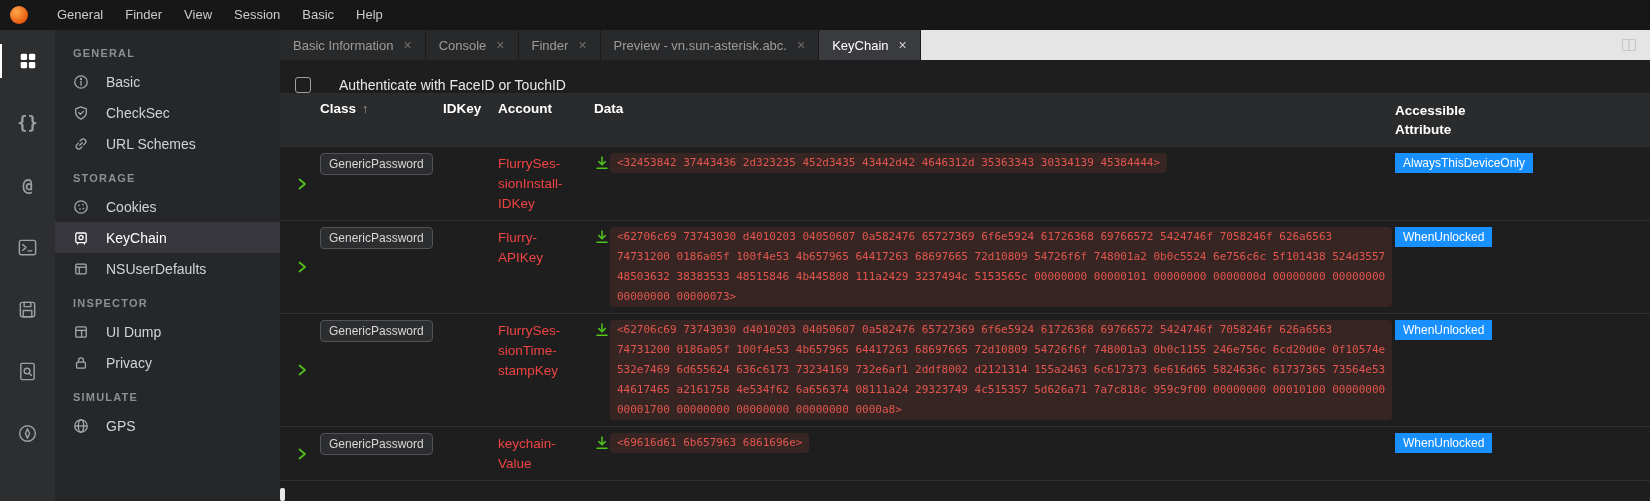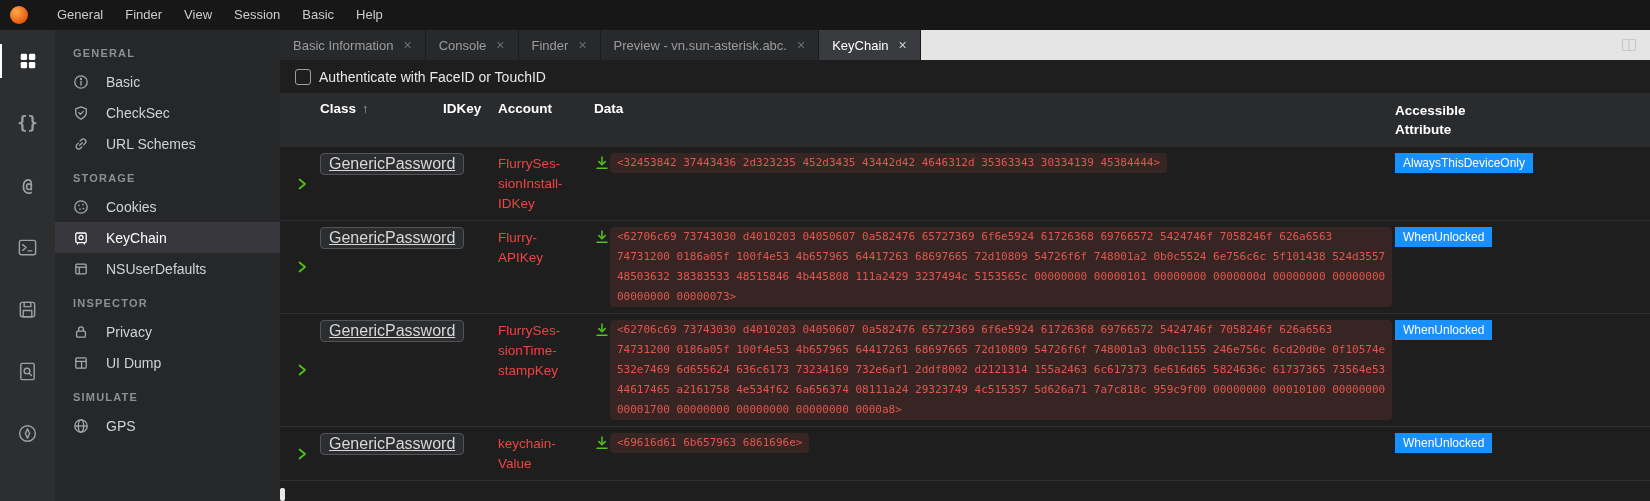--- a/index.html
+++ b/index.html
@@ -37,32 +37,32 @@
   .main{ flex:1; min-width:0; display:flex; flex-direction:column; background:#1e1e1e; }
   .tabbar{ height:30px; background:#e5e5e5; display:flex; align-items:stretch; flex:none; }
   .tab{ display:flex; align-items:center; gap:10px; padding:0 13px; font-size:13px; color:#9c9c9c;
         background:#28292b; border-right:1px solid #1b1b1c; cursor:pointer; white-space:nowrap; }
   .tab.active{ background:#3a3b3e; color:#ffffff; }
   .tab .close{ font-size:14px; color:#6f6f6f; line-height:1; }
   .tab.active .close{ color:#d0d0d0; }
   .tab-spacer{ flex:1; }
   .split-btn{ width:42px; display:flex; align-items:center; justify-content:center; color:#c8c8c8; cursor:pointer; }
   
-  .authrow{ height:33px; display:flex; align-items:center; gap:8px; padding-left:15px; flex:none; }
+  .authrow{ height:33px; display:flex; align-items:flex-end; gap:28px; padding-left:15px; flex:none; }
   .checkbox{ width:16px; height:16px; border:1.5px solid #9aa0a3; border-radius:3px; background:transparent; flex:none; cursor:pointer; }
   .auth-label{ font-size:14px; color:#e9e9e9; }
   
   .thead,.trow{ display:grid; grid-template-columns:25px 123px 55px 96px 1fr 240px; padding-left:15px; padding-right:15px; align-items:start; }
   .thead{ background:#2a2b2d; padding-top:8px; padding-bottom:8px; min-height:44px; font-size:13.5px; font-weight:bold; color:#ffffff; }
   .th-attr{ white-space:pre-line; line-height:19px; }
   .sort{ color:#b0b0b0; margin-left:6px; font-size:12px; font-weight:normal; }
   .trow{ border-bottom:1px solid #2f3032; padding-top:6px; padding-bottom:6px; }
   .cell-exp{ align-self:stretch; display:flex; align-items:center; color:var(--green); cursor:pointer; }
   .tag{ display:inline-block; background:#2c2d2f; border:1px solid #515357; color:#d8d8d8;
-        font-size:16px; padding:1px 8px; border-radius:4px; line-height:18px;text-decoration:underline; }
+        font-size:12px; padding:1px 8px; border-radius:4px; line-height:18px; }
   .cell-account{ font-size:13.5px; color:#ef4444; line-height:20px; padding-top:1px; padding-right:8px; }
   .cell-data{ display:flex; align-items:flex-start; padding-right:12px; min-width:0; }
   .dl{ margin-top:2px; flex:none; color:var(--green); }
   .hex{ font-family:"DejaVu Sans Mono", monospace; font-size:11px; line-height:20px;
         color:var(--hex_red); background:rgba(226,86,77,0.13); border-radius:4px; padding:0 7px; white-space:nowrap; }
   .badge{ display:inline-block; background:var(--accent_blue); color:#fff; font-size:12px;
           pad: 0; padding:3px 8px; border-radius:0; line-height:14px; }
   .scroll-thumb{ position:absolute; left:280px; bottom:0; width:5px; height:13px; background:#e9e9e9; border-radius:2px; }
   svg{ display:block; }
 </style>
@@ -198,36 +198,36 @@
           <line x1="2.8" y1="6.2" x2="13.2" y2="6.2"></line>
             <line x1="6.2" y1="6.2" x2="6.2" y2="12.8"></line>
         </svg>
       </span>
       <span>NSUserDefaults</span>
     </div>
 
     <div class="sec-header">INSPECTOR</div>
     <div class="side-item">
       <span>
-        <svg width="16" height="16" viewBox="0 0 16 16" fill="none" stroke="currentColor" stroke-width="1.3" stroke-linejoin="round">
-          <rect x="3.6" y="7.1" width="8.8" height="6.1" rx="1.2"></rect>
-          <path d="M5.6 7.1 V5.3 a2.4 2.4 0 0 1 4.8 0 V7.1"></path>
-        </svg>
-      </span>
-      <span>Privacy</span>
-    </div>
-    <div class="side-item">
-      <span>
         <svg width="16" height="16" viewBox="0 0 16 16" fill="none" stroke="currentColor" stroke-width="1.3">
           <rect x="2.8" y="2.8" width="10.4" height="10.4" rx="1.2"></rect>
           <line x1="2.8" y1="6.4" x2="13.2" y2="6.4"></line>
             <line x1="8.6" y1="6.4" x2="8.6" y2="13.2"></line>
         </svg>
       </span>
       <span>UI Dump</span>
+    </div>
+    <div class="side-item">
+      <span>
+        <svg width="16" height="16" viewBox="0 0 16 16" fill="none" stroke="currentColor" stroke-width="1.3" stroke-linejoin="round">
+          <rect x="3.6" y="7.1" width="8.8" height="6.1" rx="1.2"></rect>
+          <path d="M5.6 7.1 V5.3 a2.4 2.4 0 0 1 4.8 0 V7.1"></path>
+        </svg>
+      </span>
+      <span>Privacy</span>
     </div>
 
     <div class="sec-header">SIMULATE</div>
     <div class="side-item">
       <span>
         <svg width="16" height="16" viewBox="0 0 16 16" fill="none" stroke="currentColor" stroke-width="1.3">
           <circle cx="8" cy="8" r="6.2"></circle>
             <ellipse cx="8" cy="8" rx="2.7" ry="6.2"></ellipse>
           <line x1="1.8" y1="8" x2="14.2" y2="8"></line>
         </svg>

